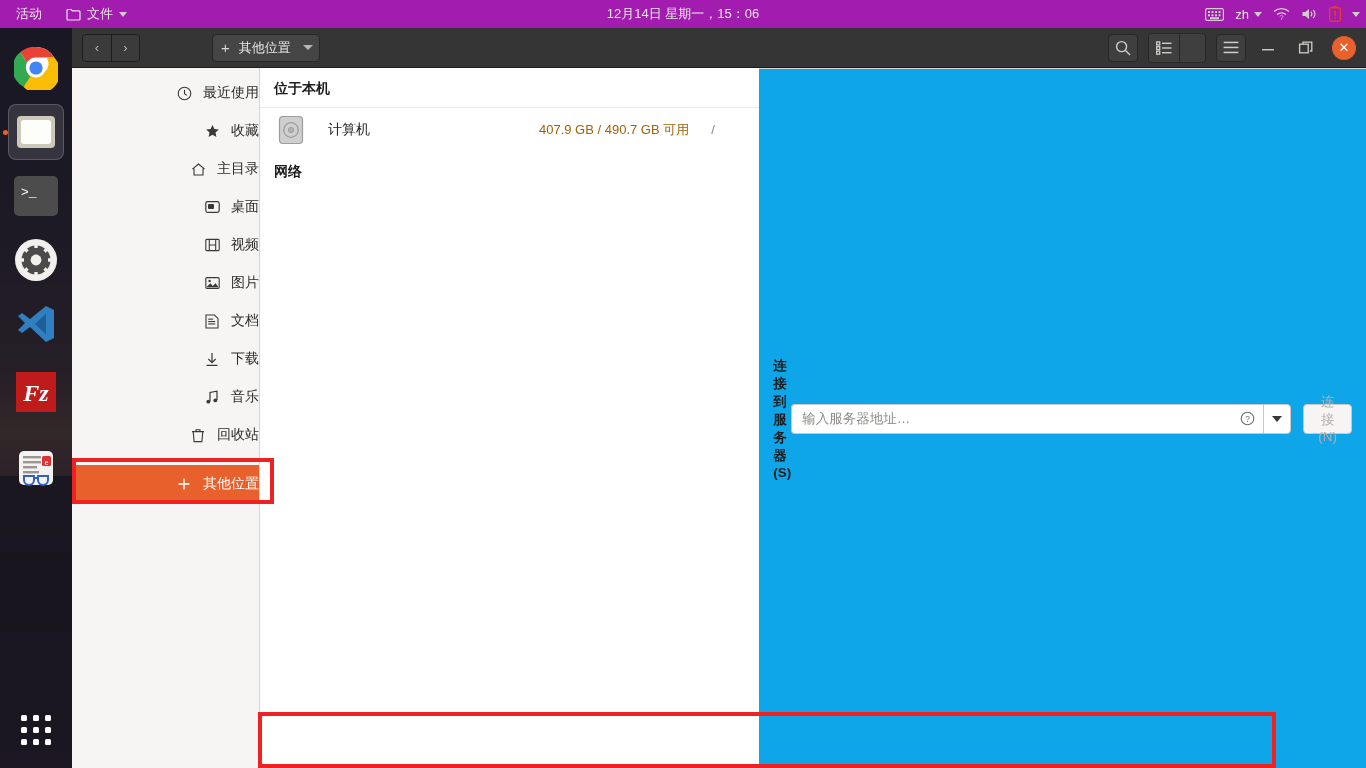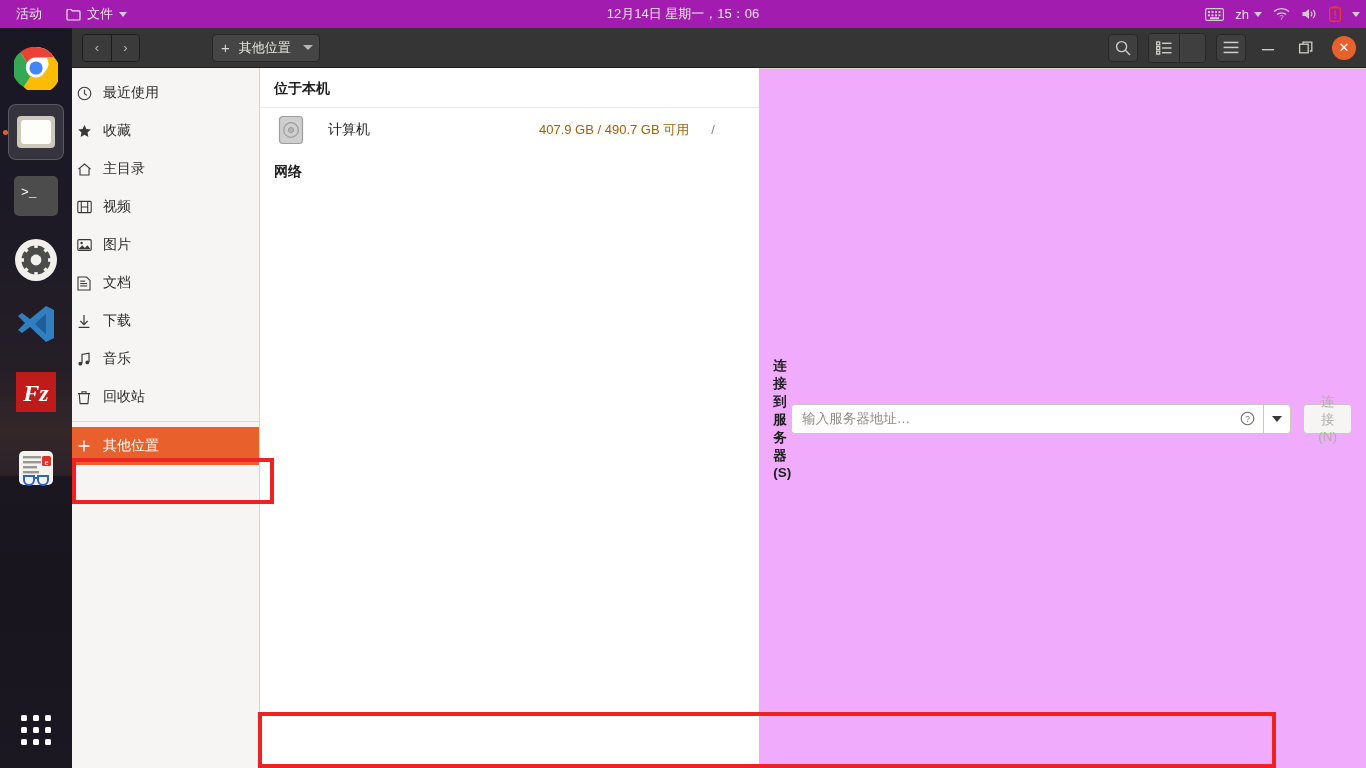--- a/index.html
+++ b/index.html
@@ -89,21 +89,21 @@
     display:flex;align-items:center;justify-content:center;font-size:13px; margin-left:10px; margin-right:4px;}
 
   
   #wbody{ flex:1; display:flex; min-height:0; }
   #sidebar{
     width:188px; flex:0 0 188px; background:#f6f5f4; border-right:1px solid #d7d4d1;
     padding-top:6px; position:relative;
   }
   .side-item{
     height:38px; display:flex; align-items:center; gap:11px;
-    padding-left:4px; font-size:14px; color:#2e2c2b;
+    padding-left:4px; font-size:14px; color:#2e2c2b;justify-content:flex-end;
   }
   .side-item .sicon{ width:16px; height:16px; display:flex;align-items:center;justify-content:center; color:#3a3836;}
   .side-item.selected{ background:#e8602c; color:#fff; }
   .side-item.selected .sicon{ color:#fff; }
   .side-sep{ height:1px; background:#dcd9d6; margin:5px 0; }
 
   
   #content{ flex:1; background:#fff; position:relative; display:flex; flex-direction:row; min-width:0;}
   .list-area{ flex:1; overflow:hidden; }
   .sect-head{
@@ -111,21 +111,21 @@
     padding:12px 0 9px 14px;
   }
   .row{ display:flex; align-items:center; height:44px; border-top:1px solid #eceae8; padding:0 14px; }
   .row .ricon{ width:34px;height:34px; display:flex;align-items:center;justify-content:center; flex:0 0 34px;}
   .row .rname{ font-size:14px; color:#1d1d1d; margin-left:20px; }
   .row .rmeta{ margin-left:auto; font-size:13px; color:#a16207; }
   .row .rmount{ font-size:13px; color:#8b8987; width:56px; text-align:left; padding-left:22px;}
 
   
   #connect{
-    flex:0 0 58px; border-top:1px solid #d7d4d1; background:#f0abfc;
+    flex:0 0 58px; border-top:1px solid #d7d4d1; background:#0ea5e9;
     display:flex; align-items:center; padding:4px 14px; gap:0;
   }
   #connect .clabel{ font-size:13.5px; font-weight:bold; color:#1d1d1d; }
   .addr-wrap{
     margin-left:auto; display:flex; align-items:stretch; height:30px;
   }
   .addr{
     width:472px; background:#fff; border:1px solid #cdc7c2; border-right:0;
     border-radius:4px 0 0 4px; display:flex; align-items:center; padding:0 8px 0 10px;
   }
@@ -386,20 +386,29 @@
 
       <div class="side-item">
         <span class="sicon">
           <svg width="15" height="15" viewBox="0 0 15 15">
               <path d="M1.4 7.2L7.5 2l6.1 5.2M3 6.5V13h9V6.5" fill="none" stroke="currentColor" stroke-width="1.1"></path>
             </svg>
         </span>
         <span>主目录</span>
       </div>
 
+      <div class="side-item">
+        <span class="sicon">
+          <svg width="15" height="14" viewBox="0 0 15 14">
+              <rect x="0.8" y="1.6" width="13.4" height="10.8" rx="1.8" fill="none" stroke="currentColor" stroke-width="1.2"></rect>
+              <rect x="3" y="4" width="6" height="5" rx="1" fill="currentColor"></rect>
+            </svg>
+        </span>
+        <span>桌面</span>
+      </div>
 
       <div class="side-item">
         <span class="sicon">
           <svg width="15" height="14" viewBox="0 0 15 14">
               <rect x="0.8" y="1.4" width="13.4" height="11.2" rx="1" fill="none" stroke="currentColor" stroke-width="1.1"></rect>
               <path d="M4.3 1.4v11.2M10.7 1.4v11.2M4.3 7h6.4" stroke="currentColor" stroke-width="1.1"></path>
             </svg>
         </span>
         <span>视频</span>
       </div>

